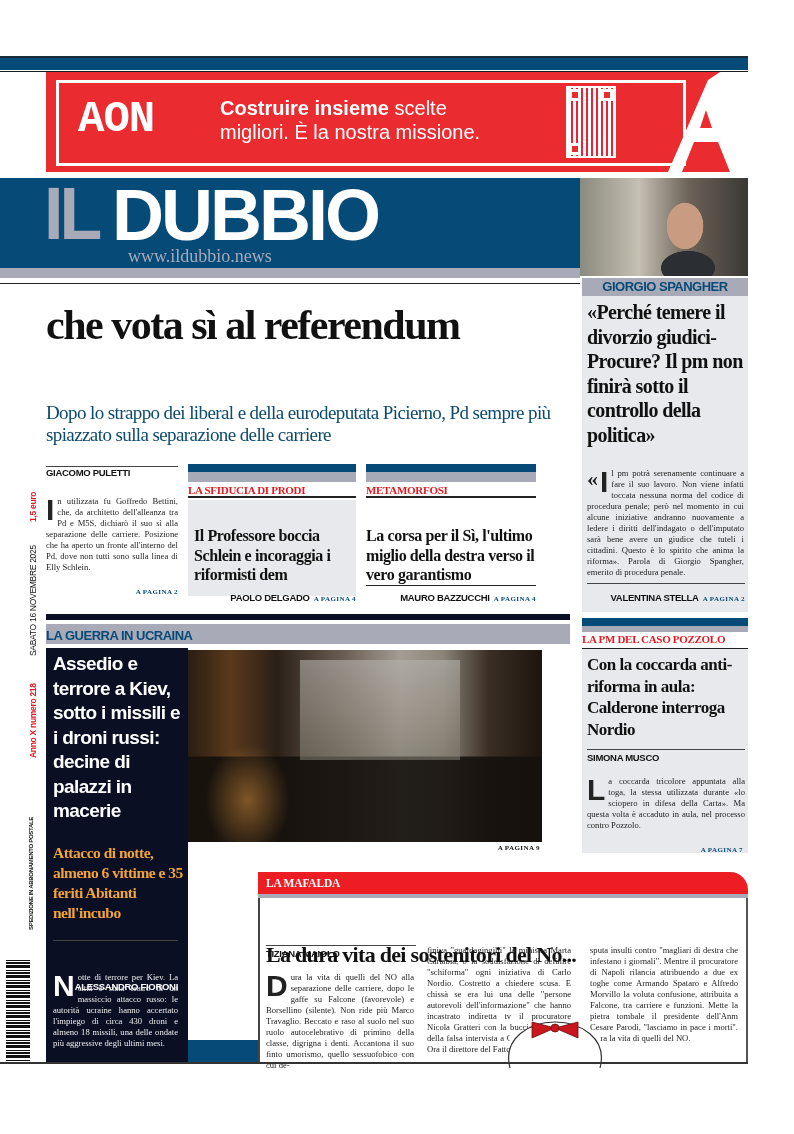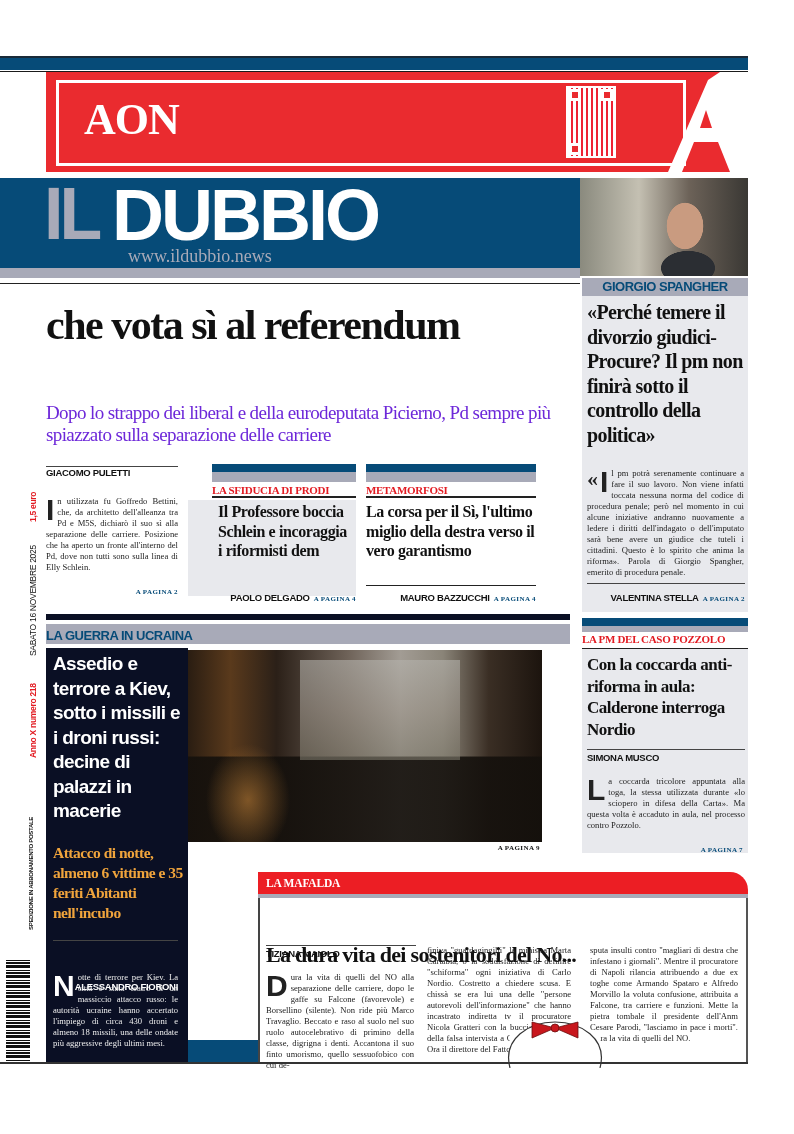--- a/index.html
+++ b/index.html
@@ -7,21 +7,21 @@
   body { position: relative; font-family: "Liberation Serif", serif; color: #111; }
   .abs { position: absolute; }
 
   
   .top-bar { left: 0; top: 56px; width: 748px; height: 14px; background: #064b78; border-top: 2px solid #1a2a38; }
   .top-rule { left: 0; top: 71px; width: 748px; height: 1px; background: #1a1a1a; }
 
   
   .ad { left: 46px; top: 72px; width: 702px; height: 100px; background: #ea2b2f; }
   .ad-inner { left: 56px; top: 80px; width: 630px; height: 86px; border: 3px solid #fff; }
-  .ad-logo { left: 84px; top: 94px; font-family: Liberation Serif, serif; font-weight: 700; font-size: 44px; color: #fff; letter-spacing: -1px; text-align: center; }
+  .ad-logo { left: 78px; top: 94px; font-family: Liberation Mono, monospace; font-weight: 700; font-size: 44px; color: #fff; letter-spacing: -1px; text-align: center; }
   .ad-text { left: 220px; top: 96px; font-family: "Liberation Sans", sans-serif; font-size: 20px; line-height: 24px; color: #fff; }
   .ad-text b { font-weight: 700; }
   .ad-qr { left: 566px; top: 86px; width: 50px; height: 72px; background:
       repeating-linear-gradient(90deg, #fff 0 3px, #e23 3px 5px),
       #fff; border: 2px solid #fff; }
   .qr-corner { width: 12px; height: 12px; border: 3px solid #fff; background: #ea2b2f; }
   .ad-a { left: 668px; top: 72px; width: 80px; height: 100px; }
 
   
   .mast { left: 0; top: 178px; width: 580px; height: 90px; background: #064b78; }
@@ -32,21 +32,21 @@
   .logo-url { left: 128px; top: 246px; font-family: "Liberation Serif", serif; font-weight: 400; font-size: 18px; color: #a8aab8; }
 
   .photo { left: 580px; top: 178px; width: 168px; height: 98px; background:
       radial-gradient(ellipse 30px 38px at 105px 48px, #c99b80 0 60%, transparent 62%),
       radial-gradient(ellipse 38px 24px at 108px 90px, #2b2e33 0 70%, transparent 72%),
       linear-gradient(90deg, #8a8a7e 0%, #c4c0b2 35%, #6c6258 65%, #3a3834 100%); }
   .photo-caption { left: 582px; top: 278px; width: 166px; height: 18px; background: #a8aab8; color: #064b78; font-family: "Liberation Sans", sans-serif; font-weight: 700; font-size: 13px; text-align: center; line-height: 18px; letter-spacing: -0.5px; }
 
   
   .main-head { left: 46px; top: 302px; width: 520px; font-family: "Liberation Serif", serif; font-weight: 700; font-size: 42px; line-height: 46px; letter-spacing: -1.5px; color: #111; }
-  .main-sub { left: 46px; top: 402px; width: 520px; font-family: "Liberation Serif", serif; font-size: 19px; line-height: 22px; letter-spacing: -0.6px; color: #6d28d9; }
+  .main-sub { left: 46px; top: 402px; width: 520px; font-family: "Liberation Serif", serif; font-size: 19px; line-height: 22px; letter-spacing: -0.6px; color: #0c4a6e; }
 
   
   .right-box { left: 582px; top: 296px; width: 166px; height: 316px; background: #e8e9ed; }
   .right-head { left: 587px; top: 300px; width: 160px; font-weight: 700; font-size: 20px; line-height: 24.5px; letter-spacing: -0.6px; color: #111; }
   .body-text { font-family: "Liberation Serif", serif; font-size: 8.6px; line-height: 11px; color: #222; text-align: justify; }
   .right-body { left: 587px; top: 468px; width: 157px; }
   .dropcap-quote { float: left; font-weight: 700; font-size: 22px; line-height: 22px; margin-right: 2px; }
   .dropcap { float: left; font-family: "Liberation Sans", sans-serif; font-weight: 700; font-size: 30px; line-height: 27px; margin-right: 3px; }
   .byline-rule { height: 1px; background: #444; }
   .byline { font-family: "Liberation Sans", sans-serif; font-weight: 700; font-size: 9.5px; color: #111; letter-spacing: -0.3px; }
@@ -61,23 +61,23 @@
   .lead-byline-rule { left: 46px; top: 466px; width: 132px; }
   .lead-byline { left: 46px; top: 467px; width: 132px; text-align: left; }
   .lead-body { left: 46px; top: 496px; width: 132px; }
   .lead-ref { left: 46px; top: 588px; width: 132px; text-align: right; }
 
   
   .box-top { height: 8px; background: #064b78; }
   .box-gray { height: 10px; background: #a8aab8; }
   .kicker-red { font-family: "Liberation Serif", serif; font-weight: 700; font-size: 11px; color: #e21b22; letter-spacing: -0.3px; text-transform: uppercase; }
   .box-rule { height: 2px; background: #222; }
-  .mid-head { font-weight: 700; font-size: 16px; line-height: 19.5px; letter-spacing: -0.4px; color: #111; }
-
-  .box1 { left: 188px; top: 464px; width: 168px; height: 136px; padding-left: 24px; }
+  .mid-head { font-weight: 700; font-size: 16px; line-height: 19.5px; letter-spacing: -0.4px; color: #111; margin-top: 24px; }
+
+  .box1 { left: 188px; top: 464px; width: 168px; height: 136px; }
   .box1 .bg { position: absolute; left: 0; top: 36px; width: 168px; height: 96px; background: #e8e9ed; }
   .box2 { left: 366px; top: 464px; width: 170px; height: 136px; }
 
   
   .war-top { left: 46px; top: 614px; width: 524px; height: 6px; background: #0a0f24; }
   .war-bar { left: 46px; top: 624px; width: 524px; height: 20px; background: #a8aab8; }
   .war-kicker { left: 46px; top: 628px; font-family: "Liberation Sans", sans-serif; font-weight: 700; font-size: 13px; color: #064b78; letter-spacing: -0.5px; }
 
   .war-panel { left: 46px; top: 648px; width: 142px; height: 414px; background: #0a0f24; }
   .war-photo { left: 188px; top: 650px; width: 354px; height: 192px; background:
@@ -127,20 +127,22 @@
 </head>
 <body>
 
 <div class="abs top-bar"></div>
 <div class="abs top-rule"></div>
 
 <div class="abs ad"></div>
 <div class="abs ad-inner"></div>
 <div class="abs ad-logo">AON</div>
 <div class="abs ad-text">
+  <div><b>Costruire insieme</b><span> scelte</span></div>
+  <div>migliori. È la nostra missione.</div>
 </div>
 <div class="abs ad-qr">
   <div class="abs qr-corner" style="left:1px;top:1px"></div>
   <div class="abs qr-corner" style="right:1px;top:1px"></div>
   <div class="abs qr-corner" style="left:1px;bottom:1px"></div>
 </div>
 <svg class="abs ad-a" viewBox="0 0 80 100">
   <polygon points="52,0 80,0 80,100 62,100 50,70 26,70 14,100 0,100 40,8" fill="#fff"></polygon>
   <polygon points="32,56 44,56 38,38" fill="#ea2b2f"></polygon>
 </svg>

